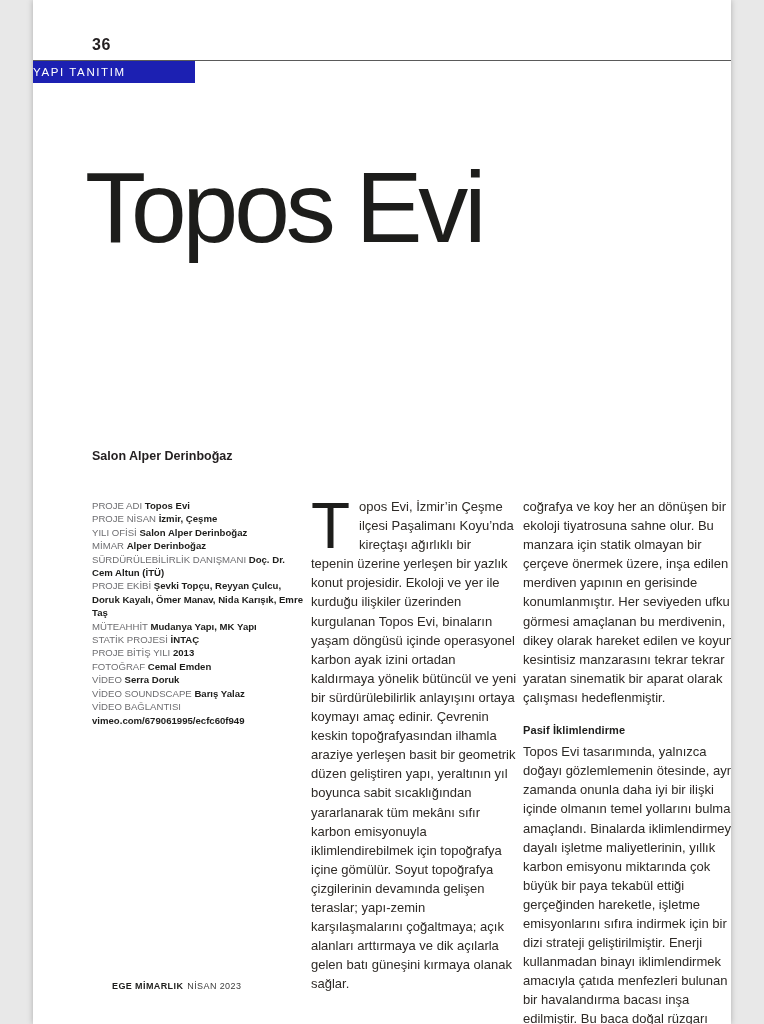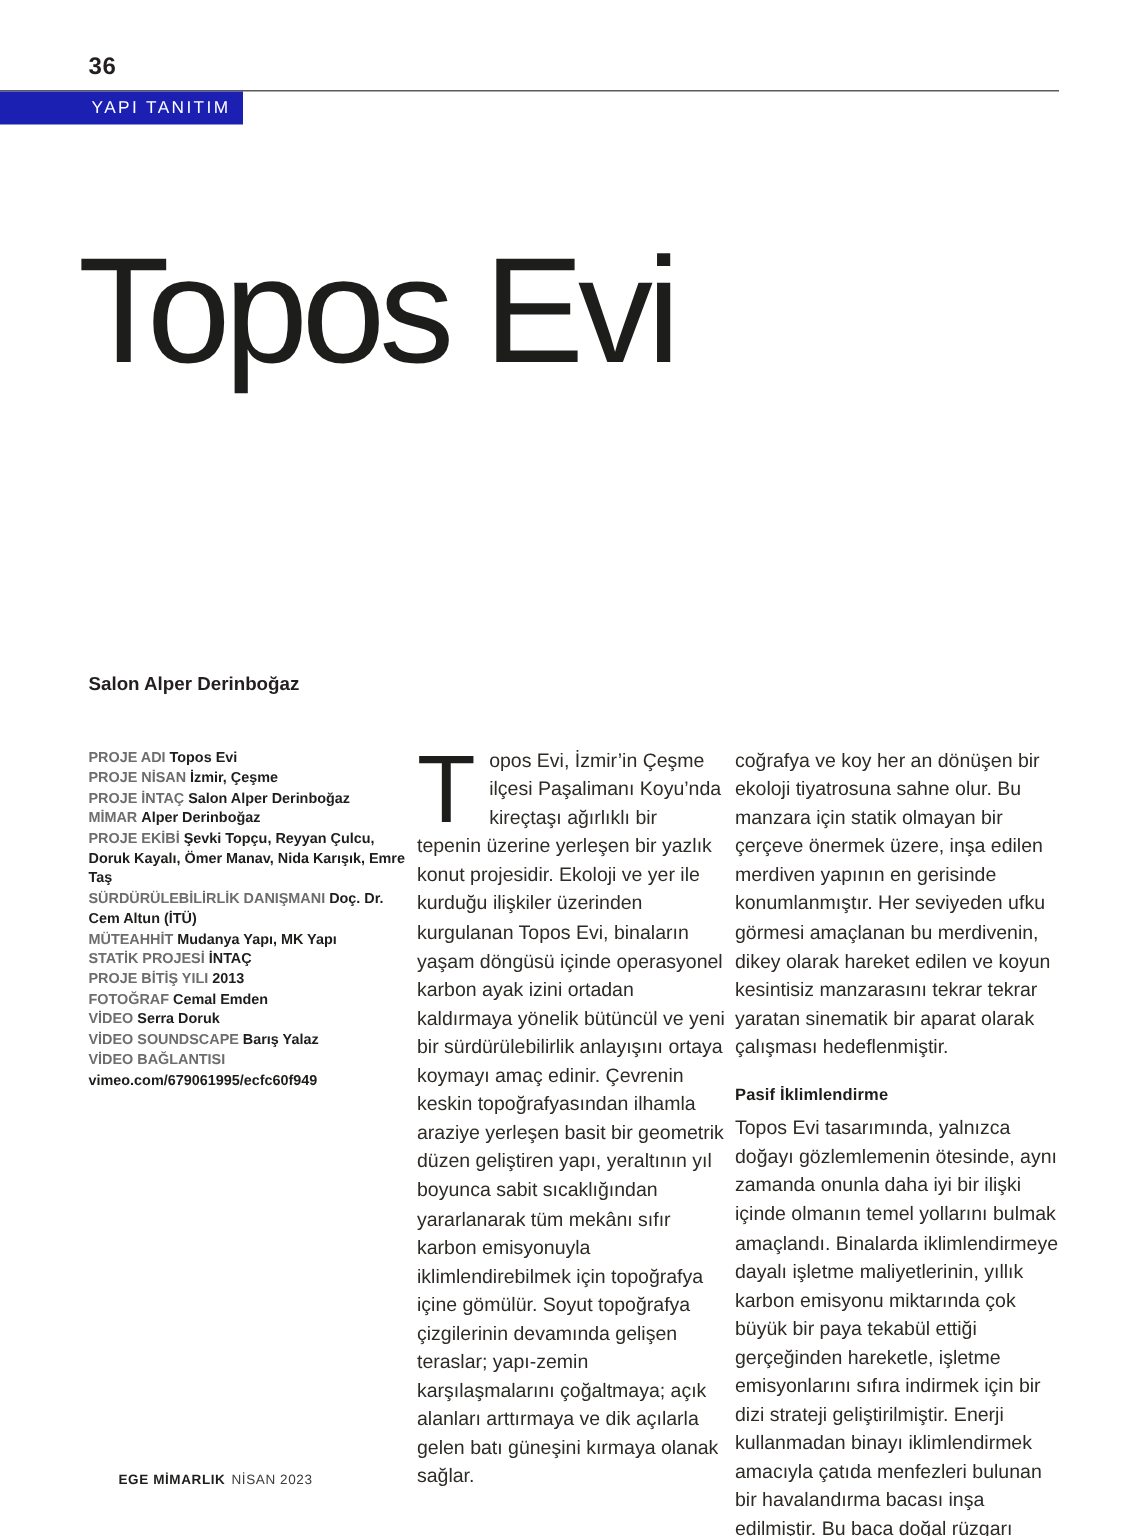--- a/index.html
+++ b/index.html
@@ -1,18 +1,18 @@
 <!DOCTYPE html>
 <html><head>
 <meta charset="utf-8">
 <style>
   html,body{margin:0;padding:0;background:#e8e8e8;}
   .page{
     position:relative;
-    width:764px;height:1024px;
+    width:698px;height:1024px;
     margin:0 auto;
     background:#ffffff;
     font-family:"Liberation Sans","DejaVu Sans",sans-serif;
     color:#2b2725;
     overflow:hidden;
     box-shadow:0 0 6px rgba(0,0,0,.25);
   }
   
   .page-number{
     position:absolute;left:59px;top:36px;
@@ -20,40 +20,40 @@
   }
   .top-rule{
     position:absolute;left:0;top:60px;width:706px;height:1px;
     background:#5a5a5a;
   }
   .section-banner{
     position:absolute;left:0;top:61px;width:162px;height:22px;
     background:#1c20b2;
     color:#ffffff;font-size:11.5px;letter-spacing:1.6px;
     display:flex;align-items:center;
-    padding-left:61px;box-sizing:border-box;text-align:center;
+    box-sizing:border-box;text-align:center;
   }
   
   .article-title{
     position:absolute;left:52px;top:88px;width:660px;
     font-size:100px;font-weight:200;letter-spacing:-4px;
     color:#1d1d1b;line-height:1.05;
   }
   
   .byline{
     position:absolute;left:59px;top:449px;
     font-size:12.5px;font-weight:bold;color:#231f20;
   }
   
   .credits{
     position:absolute;left:59px;top:499px;width:216px;
     font-size:9.6px;line-height:13.4px;
   }
   .credit-line{margin:0;}
-  .c-label{color:#6d6d70;font-weight:bold;text-align:center;}
+  .c-label{color:#6d6d70;font-weight:normal;text-align:center;}
   .c-value{color:#1d1d1b;font-weight:bold;}
   
   .col{
     position:absolute;top:497px;
     font-size:13px;line-height:19.1px;color:#2e2a26;
   }
   .col-mid{left:278px;width:206px;}
   .col-right{left:490px;width:219px;}
   .col p{margin:0;}
   .dropcap{
@@ -84,24 +84,24 @@
   <div class="top-rule"></div>
   <div class="section-banner">YAPI TANITIM</div>
 
   <h1 class="article-title">Topos Evi</h1>
 
   <div class="byline">Salon Alper Derinboğaz</div>
 
   <div class="credits">
     <p class="credit-line"><span class="c-label">PROJE ADI</span> <span class="c-value">Topos Evi</span></p>
     <p class="credit-line"><span class="c-label">PROJE NİSAN</span> <span class="c-value">İzmir, Çeşme</span></p>
-    <p class="credit-line"><span class="c-label">PROJE İNTAÇ</span> <span class="c-value">Salon Alper Derinboğaz</span></p>
+    <p class="credit-line"><span class="c-label">YILI OFİSİ</span> <span class="c-value">Salon Alper Derinboğaz</span></p>
     <p class="credit-line"><span class="c-label">MİMAR</span> <span class="c-value">Alper Derinboğaz</span></p>
+    <p class="credit-line"><span class="c-label">SÜRDÜRÜLEBİLİRLİK DANIŞMANI</span> <span class="c-value">Doç. Dr. Cem Altun (İTÜ)</span></p>
     <p class="credit-line"><span class="c-label">PROJE EKİBİ</span> <span class="c-value">Şevki Topçu, Reyyan Çulcu, Doruk Kayalı, Ömer Manav, Nida Karışık, Emre Taş</span></p>
-    <p class="credit-line"><span class="c-label">SÜRDÜRÜLEBİLİRLİK DANIŞMANI</span> <span class="c-value">Doç. Dr. Cem Altun (İTÜ)</span></p>
     <p class="credit-line"><span class="c-label">MÜTEAHHİT</span> <span class="c-value">Mudanya Yapı, MK Yapı</span></p>
     <p class="credit-line"><span class="c-label">STATİK PROJESİ</span> <span class="c-value">İNTAÇ</span></p>
     <p class="credit-line"><span class="c-label">PROJE BİTİŞ YILI</span> <span class="c-value">2013</span></p>
     <p class="credit-line"><span class="c-label">FOTOĞRAF</span> <span class="c-value">Cemal Emden</span></p>
     <p class="credit-line"><span class="c-label">VİDEO</span> <span class="c-value">Serra Doruk</span></p>
     <p class="credit-line"><span class="c-label">VİDEO SOUNDSCAPE</span> <span class="c-value">Barış Yalaz</span></p>
     <p class="credit-line"><span class="c-label">VİDEO BAĞLANTISI</span> <span class="c-value">vimeo.com/679061995/ecfc60f949</span></p>
   </div>
 
   <div class="col col-mid">

